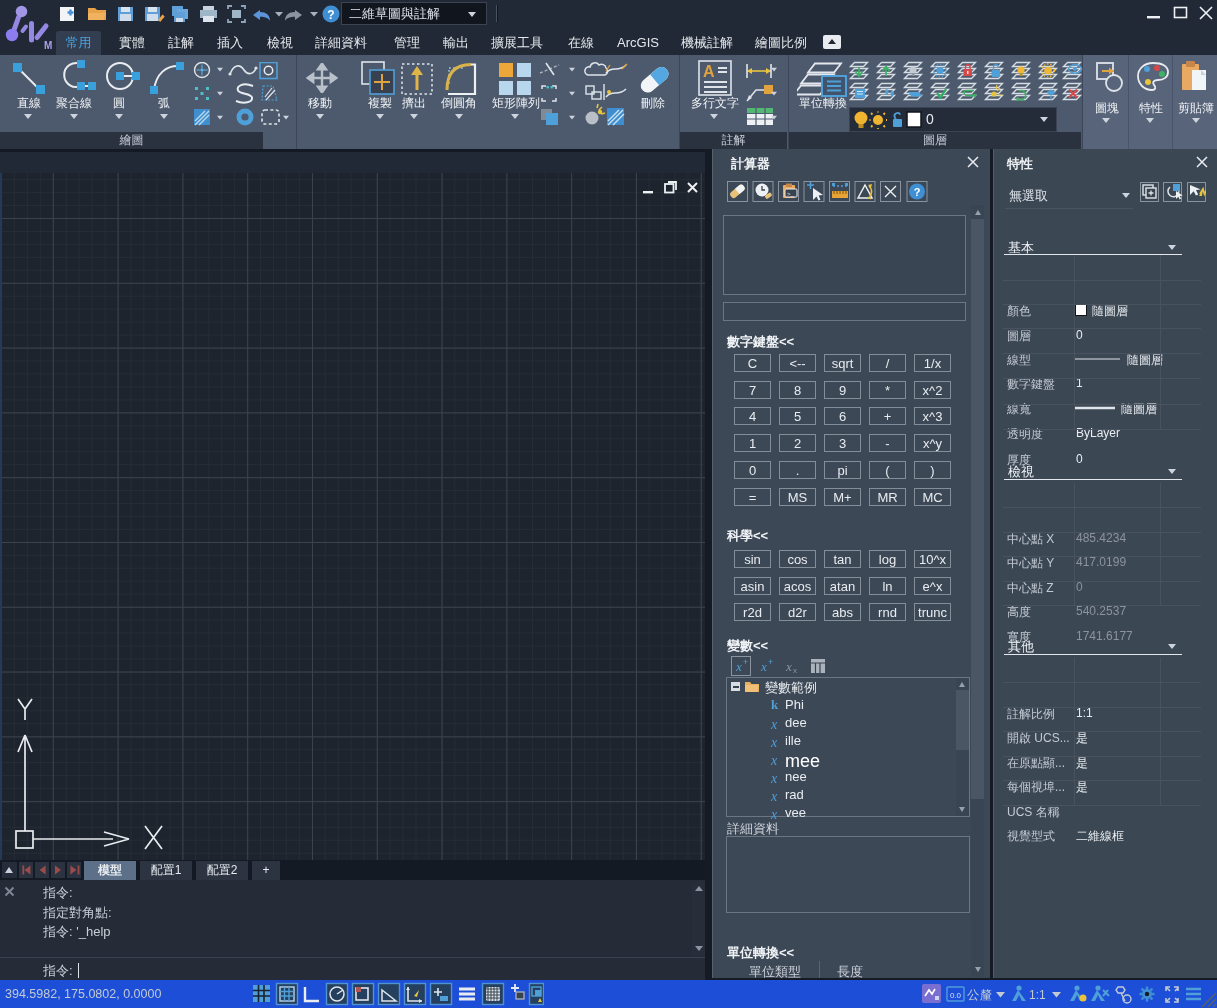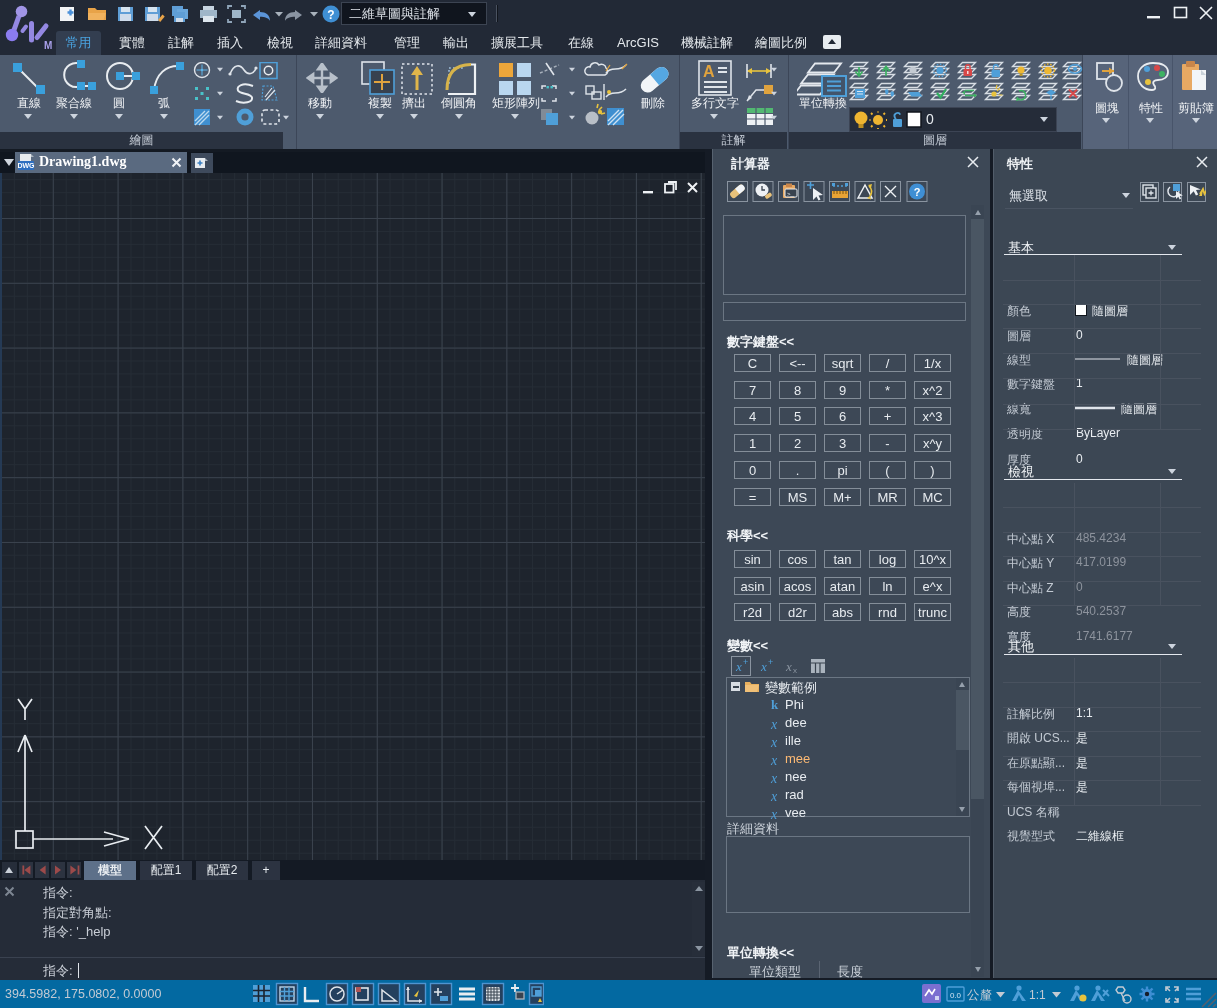--- a/index.html
+++ b/index.html
@@ -27,21 +27,21 @@
   linear-gradient(90deg,#3a424d 1px, transparent 1px),
   linear-gradient(#252c35 1px, transparent 1px),
   linear-gradient(90deg,#252c35 1px, transparent 1px);
  background-size:64.8px 64.8px,64.8px 64.8px,12.96px 12.96px,12.96px 12.96px;
  background-position:-12px 45px,-12px 45px,-12px 45px,-12px 45px; }
 #modelbar { position:absolute; left:0; top:860px; width:708px; height:20px; background:#141a24; }
 .mtab { position:absolute; top:1px; height:19px; line-height:19px; color:#e8ecf0; font-size:12px; text-align:center; background:#2c3341; }
 #cmdhist { position:absolute; left:0; top:880px; width:708px; height:77px; background:#252c38; color:#c9ced6; font-size:13px; }
 #cmdin { position:absolute; left:0; top:957px; width:708px; height:23px; background:#252c38; color:#c9ced6; font-size:13px; border-top:1px solid #3a4250; }
 
-#statusbar { position:absolute; left:0; top:980px; width:1217px; height:28px; background:#0369a1; }
+#statusbar { position:absolute; left:0; top:980px; width:1217px; height:28px; background:#1d4ed8; }
 
 #calc { position:absolute; left:712px; top:149px; width:278px; height:829px; background:#3d4856; border-left:1px solid #57626f; }
 #props { position:absolute; left:993px; top:149px; width:224px; height:829px; background:#3c4754; border-left:1px solid #525d6a; }
 .paltitle { color:#eef1f4; font-size:13px; font-weight:bold; }
 .calcbtn { position:absolute; width:37px; height:18px; border:1px solid #848e99; color:#e8ecf0; font-size:13px; text-align:center; line-height:17px; }
 .sechead { color:#f0f3f6; font-size:13px; font-weight:bold; }
 .prow { position:absolute; left:9px; width:206px; height:25px;margin-top:43px; }
 .plab { position:absolute; left:4px; top:5px; color:#c3cad3; font-size:12px; }
 .pval { position:absolute; left:73px; top:5px; color:#e9edf1; font-size:12px; }
 .pval.gray { color:#8d939d; }
@@ -126,21 +126,21 @@
   <div class="rtab" style="left:489px;width:56px">擴展工具</div>
   <div class="rtab" style="left:563px;width:36px">在線</div>
   <div class="rtab" style="left:612px;width:52px">ArcGIS</div>
   <div class="rtab" style="left:679px;width:56px">機械註解</div>
   <div class="rtab" style="left:753px;width:56px">繪圖比例</div>
   <div class="abs" style="left:823px;top:7px;width:18px;height:14px;background:#e8ecf0;border-radius:2px">
     <div class="abs" style="left:5px;top:4px;width:0;height:0;border-left:4px solid transparent;border-right:4px solid transparent;border-bottom:5px solid #222936"></div>
   </div>
 </div>
 <div id="ribbon">
-  <div class="plabel" style="left:0;width:283px">繪圖</div>
+  <div class="plabel" style="left:0;width:263px">繪圖</div>
   <div class="plabel" style="left:680px;width:107px">註解</div>
   <div class="plabel" style="left:789px;width:292px">圖層</div>
   <div class="pdiv" style="left:296px"></div>
   <div class="pdiv" style="left:679px"></div>
   <div class="pdiv" style="left:788px"></div>
   <div class="pdiv" style="left:1082px"></div>
   <div class="abs" style="left:0;top:94px;width:1217px;height:3px;background:#141a23"></div>
 
   <svg class="abs" style="left:10px;top:6px" width="38" height="36" viewBox="0 0 38 36">
     <path d="M8 7 L30 29" stroke="#e8ecf0" stroke-width="2"></path>
@@ -427,42 +427,20 @@
   <div class="dropar" style="left:1146px;top:63px"></div>
   <svg class="abs" style="left:1180px;top:5px" width="32" height="34" viewBox="0 0 32 34">
     <rect x="2" y="4" width="17" height="26" rx="1" fill="#e8a963"></rect>
         <rect x="6" y="1" width="9" height="6" rx="1" fill="#c8854a"></rect>
     <path d="M12 10 h14 v20 h-14 z" fill="#f2f5f8"></path>
         <path d="M21 10 l5 5 h-5 z" fill="#c9d2da"></path>
   </svg>
   <div class="bigbtn" style="left:1174px;top:45px;width:44px">剪貼簿</div>
   <div class="dropar" style="left:1192px;top:63px"></div>
 </div>
-<div id="docbar">
-  <div class="abs" style="left:4px;top:7px;width:0;height:0;border-left:5px solid transparent;border-right:5px solid transparent;border-top:7px solid #d0d6de"></div>
-  <div class="abs" style="left:15px;top:0;width:172px;height:21px;background:#5a6a80">
-    <svg class="abs" style="left:3px;top:2px" width="17" height="17" viewBox="0 0 17 17">
-      <rect x="2" y="0" width="11" height="9" fill="#e8ecf0"></rect>
-          <path d="M13 0 l3 3 h-3z" fill="#aab4be"></path>
-      <rect x="0" y="7" width="16" height="9" rx="1" fill="#2e6fc0"></rect>
-      <text x="8" y="14" text-anchor="middle" font-size="7" font-weight="bold" fill="#fff">DWG</text>
-    </svg>
-    <div class="abs" style="left:24px;top:2px;color:#fff;font-size:14px;font-weight:bold;font-family:'Liberation Serif',serif">Drawing1.dwg</div>
-    <svg class="abs" style="left:156px;top:5px" width="11" height="11" viewBox="0 0 11 11">
-          <path d="M1.5 1.5 L9.5 9.5 M9.5 1.5 L1.5 9.5" stroke="#f0f3f6" stroke-width="2"></path>
-        </svg>
-  </div>
-  <div class="abs" style="left:191px;top:1px;width:22px;height:20px;background:#3e4a5c">
-    <svg class="abs" style="left:4px;top:3px" width="14" height="14" viewBox="0 0 14 14">
-          <rect x="0" y="2" width="10" height="10" fill="#e8ecf0"></rect>
-          <path d="M10 2 l3 3 h-3z" fill="#aab4be"></path>
-          <path d="M5 4.5 v5 M2.5 7 h5" stroke="#3a7fc1" stroke-width="1.6"></path>
-        </svg>
-  </div>
-</div>
 <div id="canvas">
   <div class="gridwrap"></div>
   <div class="abs" style="left:0;top:0;width:2px;height:687px;background:#253a55"></div>
 
   <svg class="abs" style="left:641px;top:6px" width="60" height="18" viewBox="0 0 60 18">
     <rect x="2" y="12" width="10" height="2.4" fill="#eef1f4"></rect>
     <rect x="24" y="5" width="8.5" height="8.5" fill="none" stroke="#eef1f4" stroke-width="1.8"></rect>
     <path d="M27 3 h8 v8" fill="none" stroke="#eef1f4" stroke-width="1.8"></path>
     <path d="M47 4 l9 9 M56 4 l-9 9" stroke="#eef1f4" stroke-width="2"></path>
   </svg>
@@ -765,21 +743,21 @@
           <path d="M1 5 h14 l-2 7 h-12z" fill="#f0c078"></path>
         </svg>
     <div class="abs" style="left:38px;top:1px;color:#e8ecf0;font-size:13px">變數範例</div>
     <div class="abs" style="left:44px;top:19px;color:#4f9fd8;font-size:13px;font-weight:bold;font-family:'Liberation Serif',serif">k</div>
     <div class="abs" style="left:58px;top:19px;color:#e8ecf0;font-size:13px">Phi</div>
     <div class="vx" style="top:37px"></div>
         <div class="abs" style="left:58px;top:37px;color:#e8ecf0;font-size:13px">dee</div>
     <div class="vx" style="top:55px"></div>
         <div class="abs" style="left:58px;top:55px;color:#e8ecf0;font-size:13px">ille</div>
     <div class="vx" style="top:73px"></div>
-        <div class="abs" style="left:58px;top:73px;color:#fdba74;font-size:13px">mee</div>
+        <div class="abs" style="left:58px;top:73px;color:#ffffff;font-size:18px">mee</div>
     <div class="vx" style="top:91px"></div>
         <div class="abs" style="left:58px;top:91px;color:#e8ecf0;font-size:13px">nee</div>
     <div class="vx" style="top:109px"></div>
         <div class="abs" style="left:58px;top:109px;color:#e8ecf0;font-size:13px">rad</div>
     <div class="vx" style="top:127px"></div>
         <div class="abs" style="left:58px;top:127px;color:#e8ecf0;font-size:13px">vee</div>
     <div class="abs" style="left:229px;top:0;width:13px;height:138px;background:#3a4553">
       <div class="abs" style="left:3px;top:4px;width:0;height:0;border-left:3.5px solid transparent;border-right:3.5px solid transparent;border-bottom:5px solid #96a0ac"></div>
       <div class="abs" style="left:0;top:12px;width:13px;height:60px;background:#4a5663"></div>
       <div class="abs" style="left:3px;top:129px;width:0;height:0;border-left:3.5px solid transparent;border-right:3.5px solid transparent;border-top:5px solid #96a0ac"></div>

